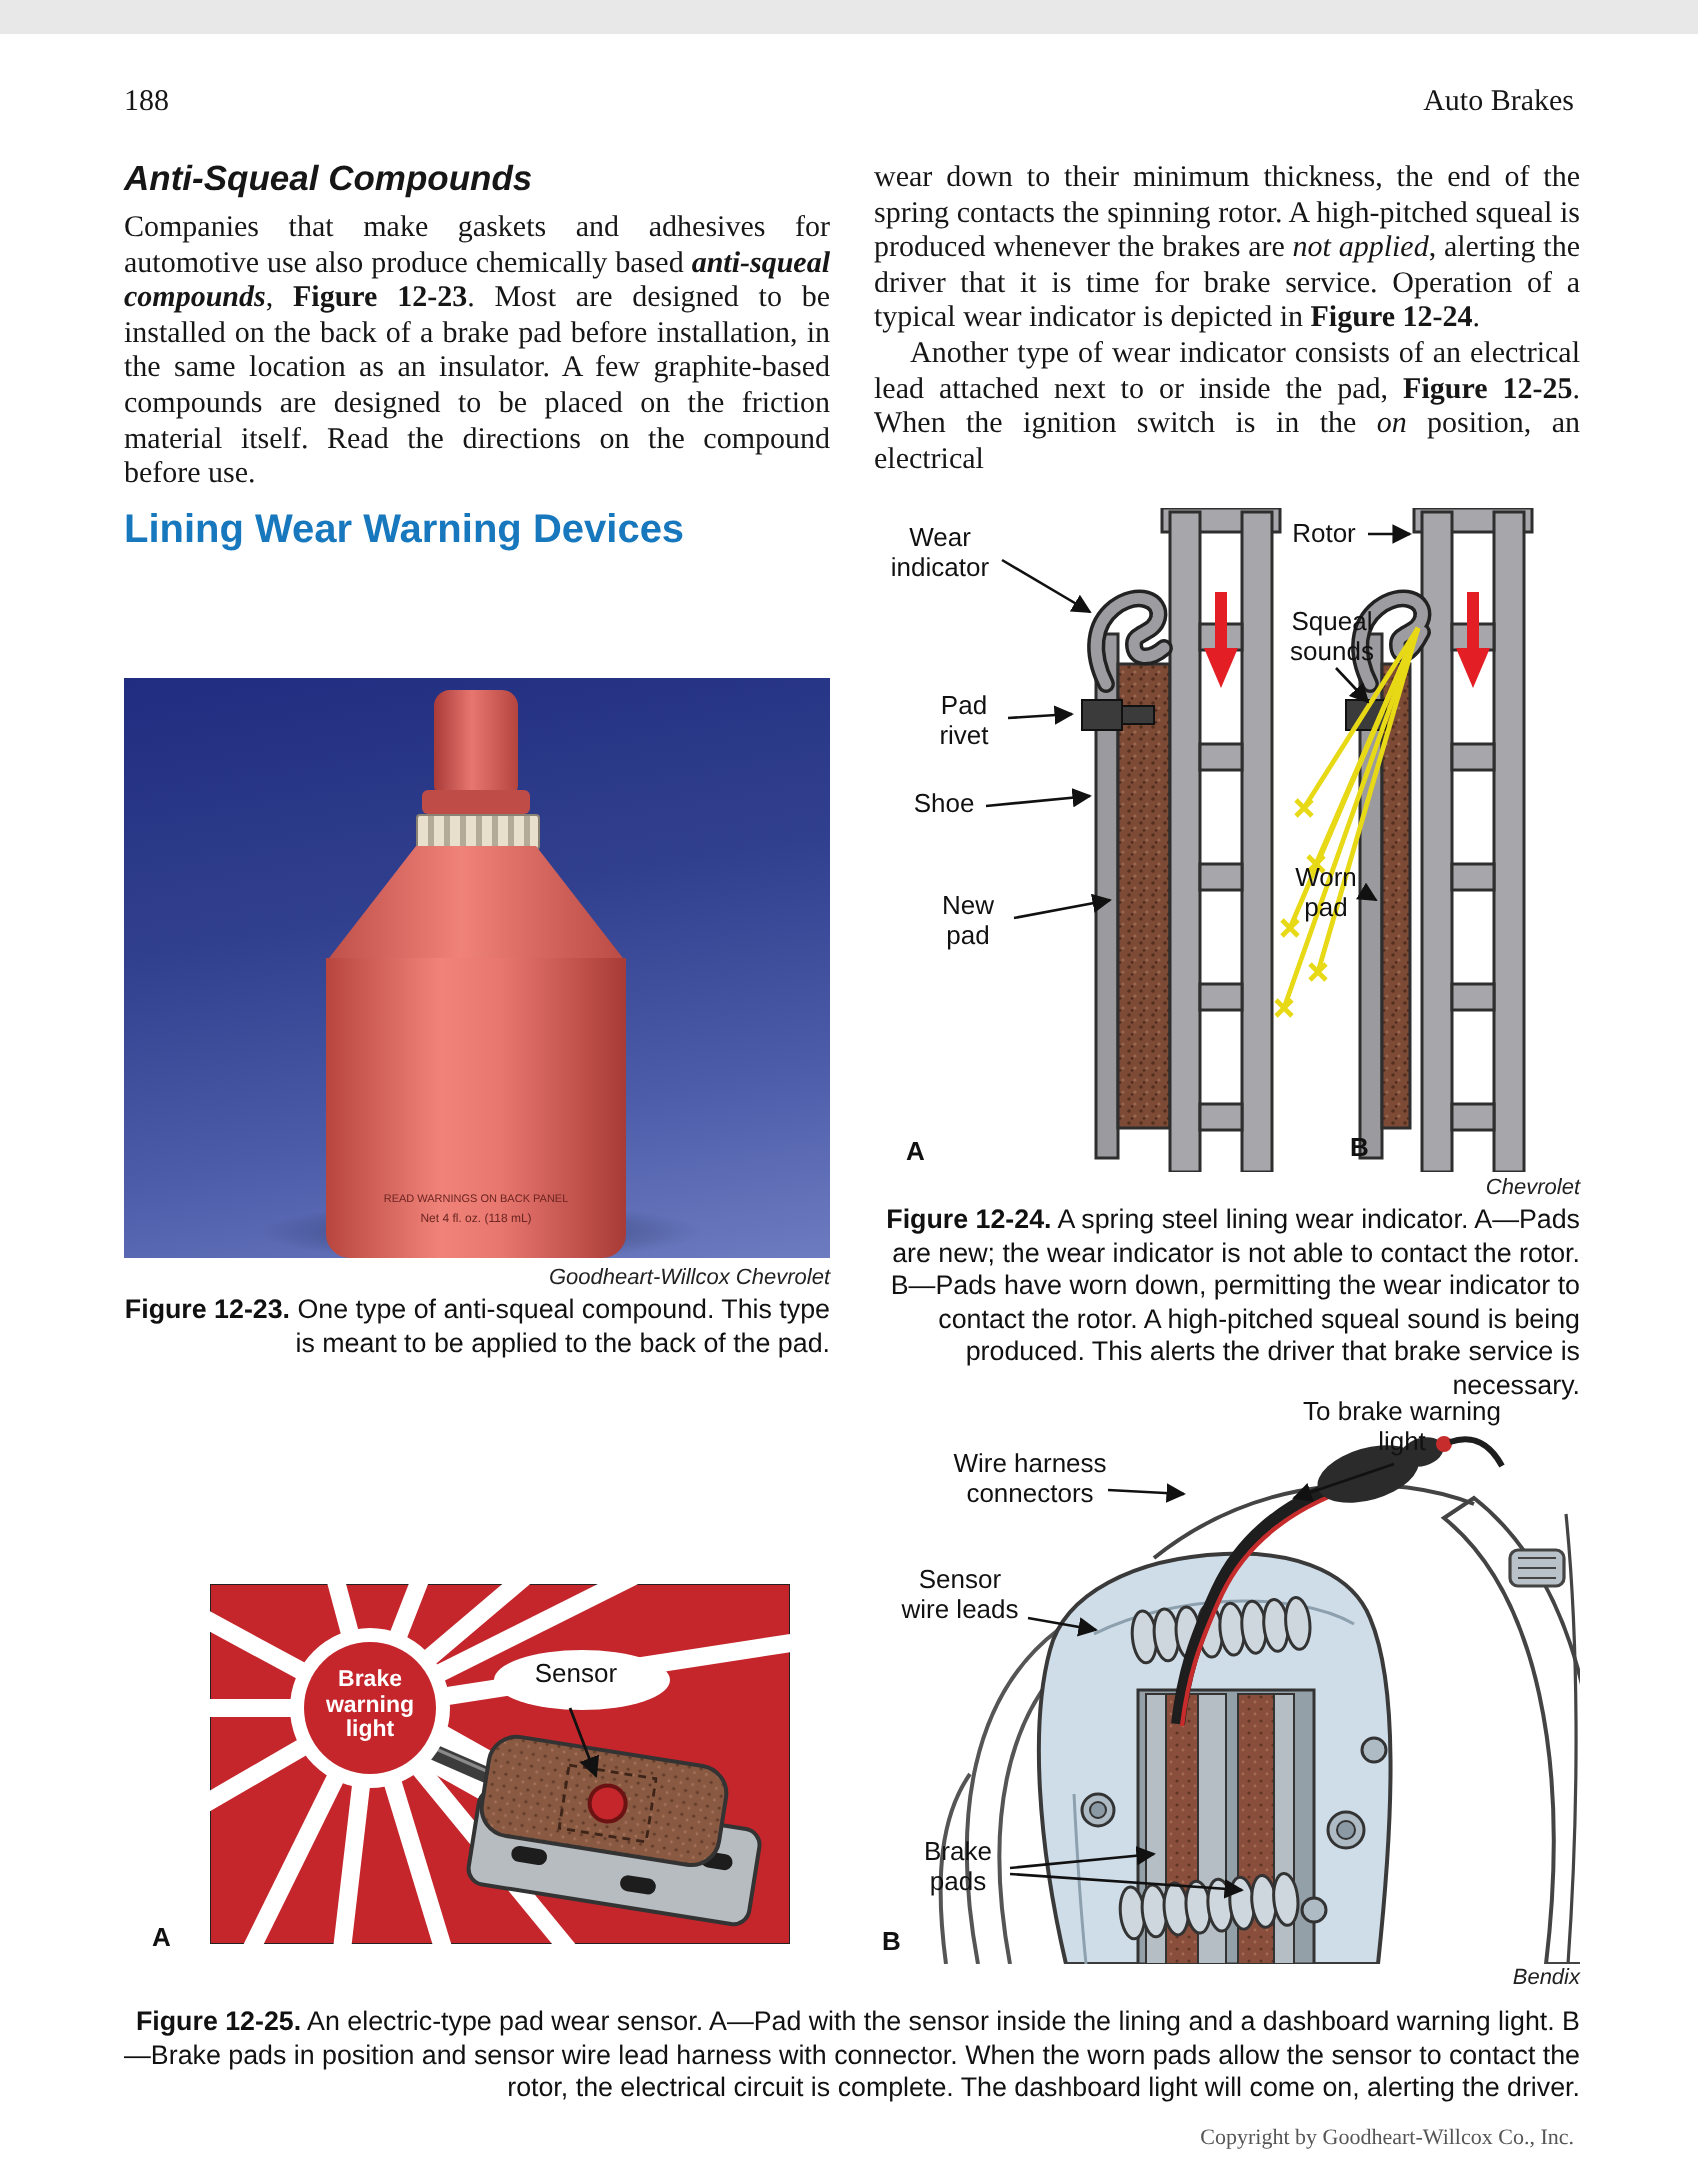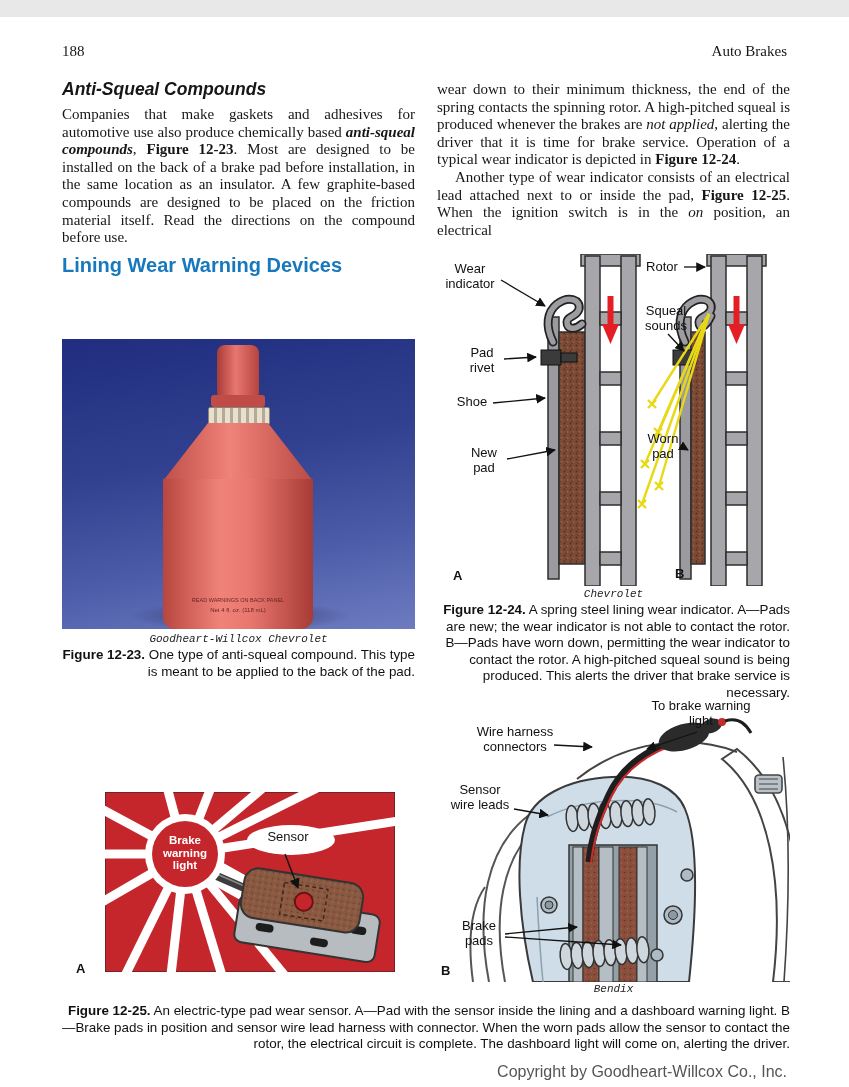--- a/index.html
+++ b/index.html
@@ -7,22 +7,22 @@
         font-family:"Liberation Serif",serif;color:#161616;overflow:hidden}
   .abs{position:absolute}
   p{margin:0}
   .body-text{font-size:15px;line-height:17.6px;text-align:justify}
   .indent{text-indent:18px}
   .b{font-weight:bold}.i{font-style:italic}.bi{font-weight:bold;font-style:italic}
   .runhead{font-size:15px}
   .h-sub{font-family:"Liberation Sans",sans-serif;font-weight:bold;font-style:italic;font-size:17.5px;margin:0}
   .h-blue{font-family:"Liberation Sans",sans-serif;font-weight:bold;font-size:20px;color:#1878be;margin:0}
   .caption{font-family:"Liberation Sans",sans-serif;font-size:13.4px;line-height:16.6px;color:#111;text-align:right}
-  .credit{font-family:Liberation Mono, monospace;font-size:11px;font-style:italic;color:#222;text-align:center}
-  .copyright{font-family:Liberation Sans, sans-serif;font-size:16px;color:#555;text-align:right}
+  .credit{font-family:Liberation Sans, sans-serif;font-size:11px;font-style:italic;color:#222;text-align:right}
+  .copyright{font-family:Liberation Serif, serif;font-size:11px;color:#555;text-align:right}
   .dlabel{position:absolute;font-family:"Liberation Sans",sans-serif;font-size:13px;line-height:14.5px;
           text-align:center;color:#111}
   .marker{position:absolute;font-family:"Liberation Sans",sans-serif;font-weight:bold;font-size:13px;color:#111}
   
   .photo{overflow:hidden;background:linear-gradient(170deg,#202d80 0%,#31408e 40%,#4c5ca9 72%,#6d7cc0 100%)}
   .photo .shadow{position:absolute;left:66px;top:262px;width:224px;height:30px;
       background:radial-gradient(ellipse at center,rgba(8,10,40,.5) 0%,rgba(8,10,40,0) 70%)}
   .cap{position:absolute;left:155px;top:6px;width:42px;height:52px;border-radius:8px 8px 4px 4px;
       background:linear-gradient(90deg,#a93b38,#e87670 45%,#b5443f)}
   .cap-flare{position:absolute;left:149px;top:56px;width:54px;height:12px;border-radius:3px;background:#bf4c47}

